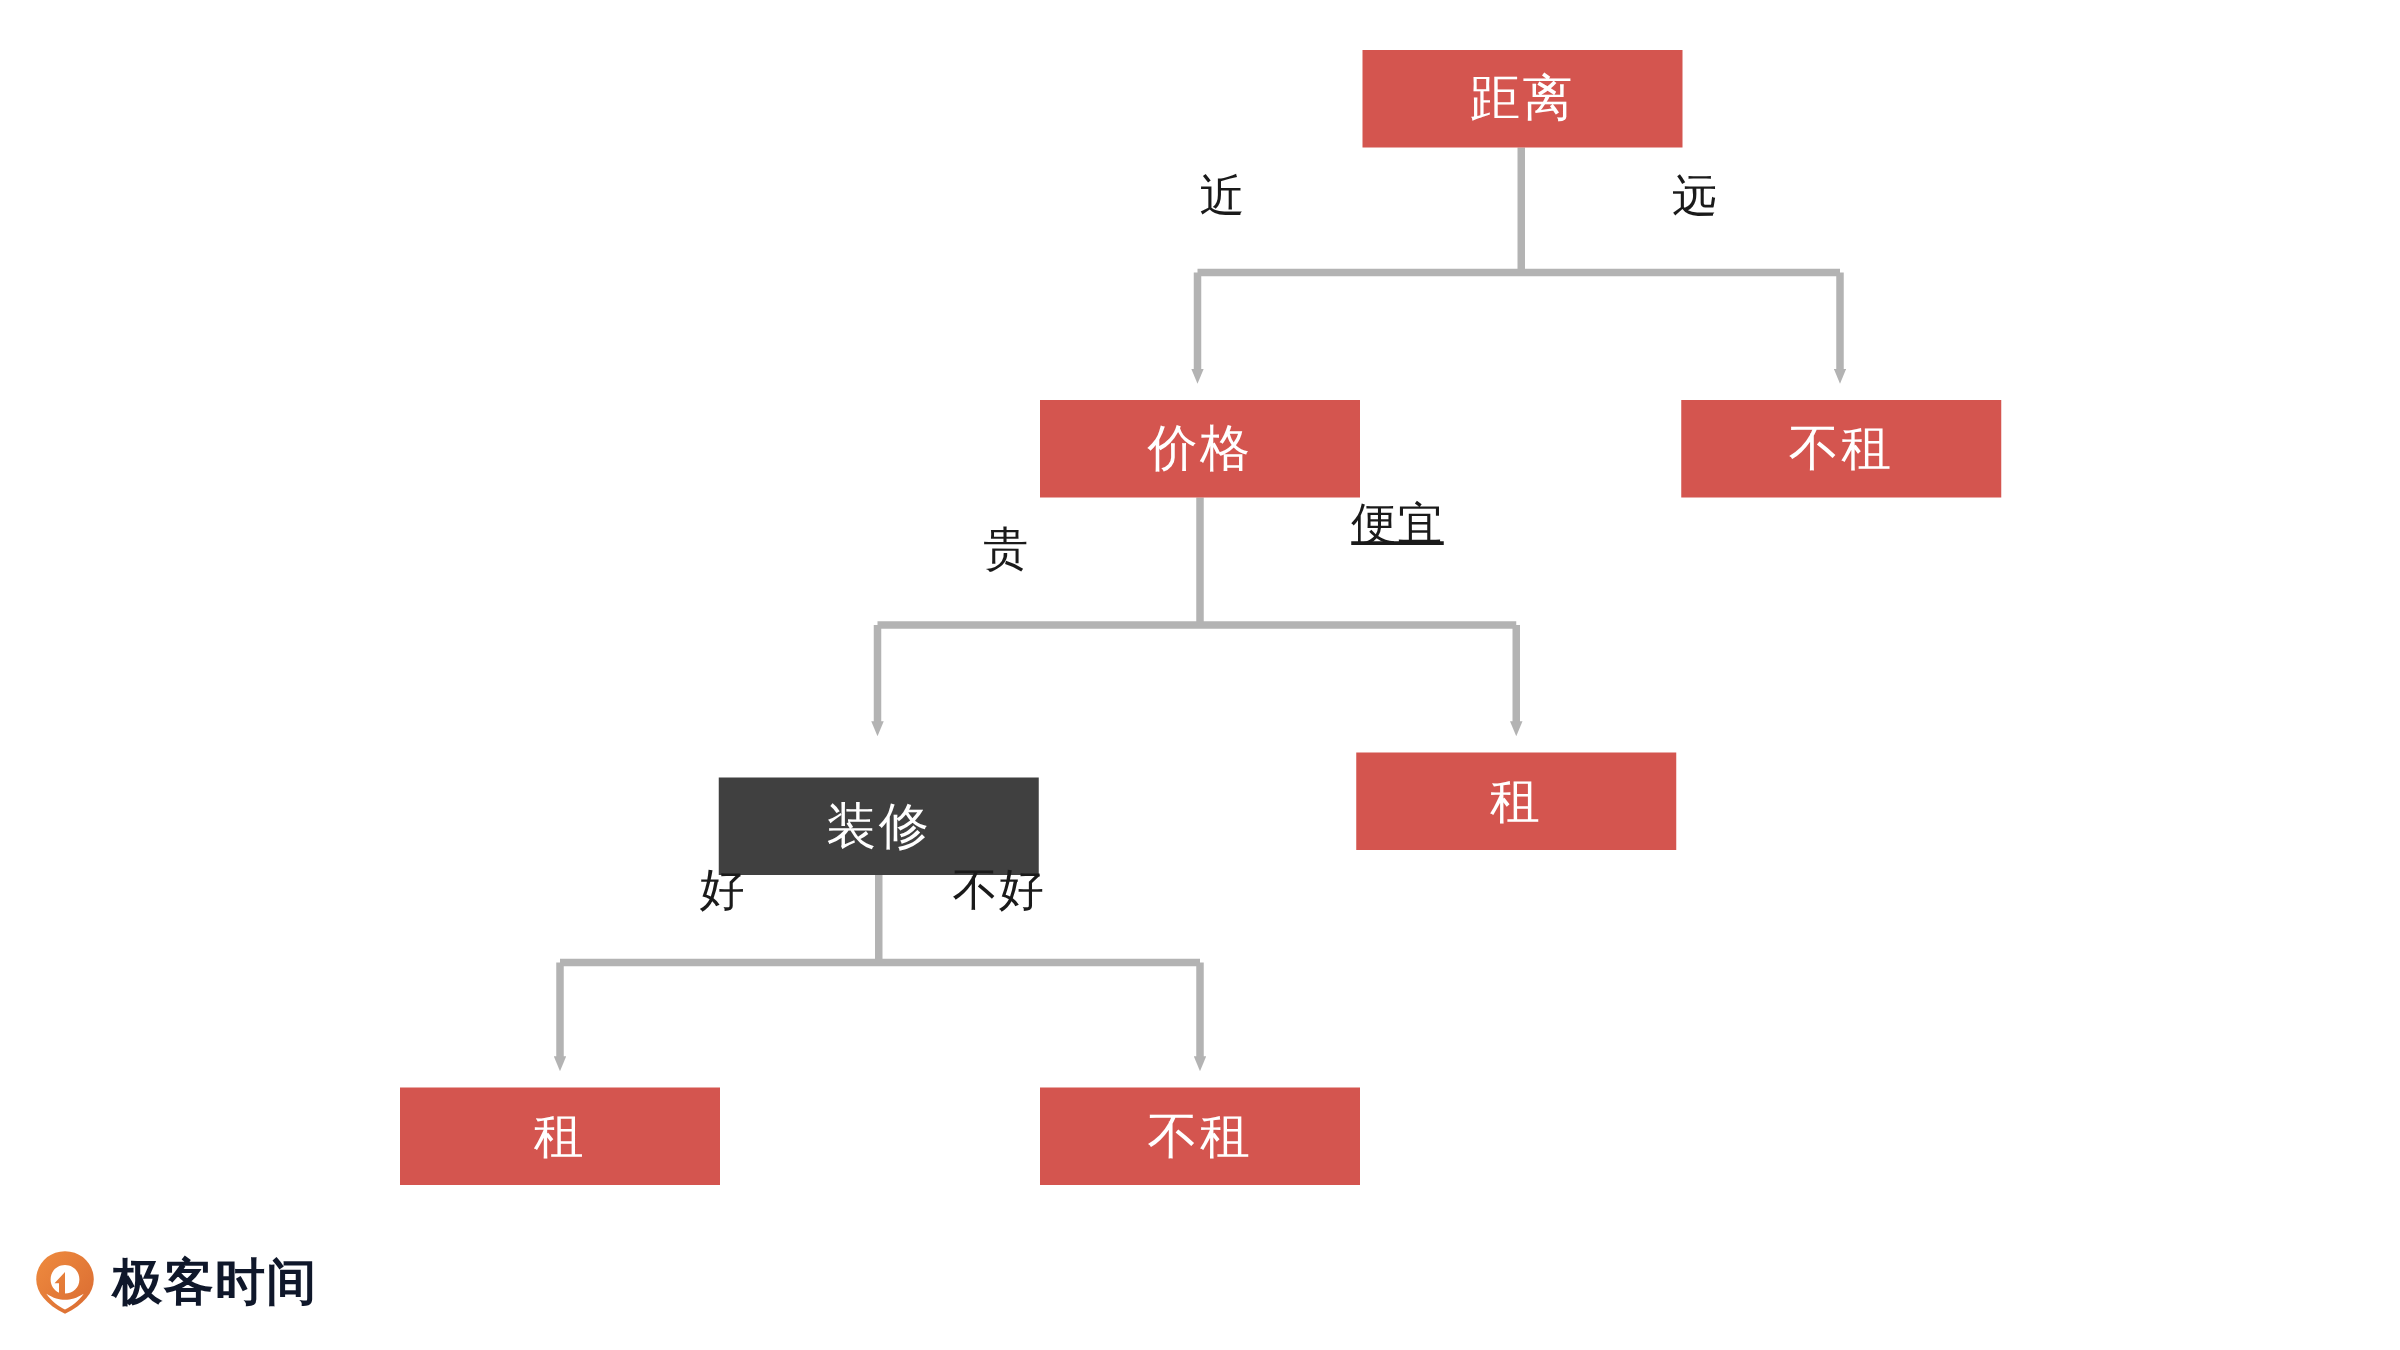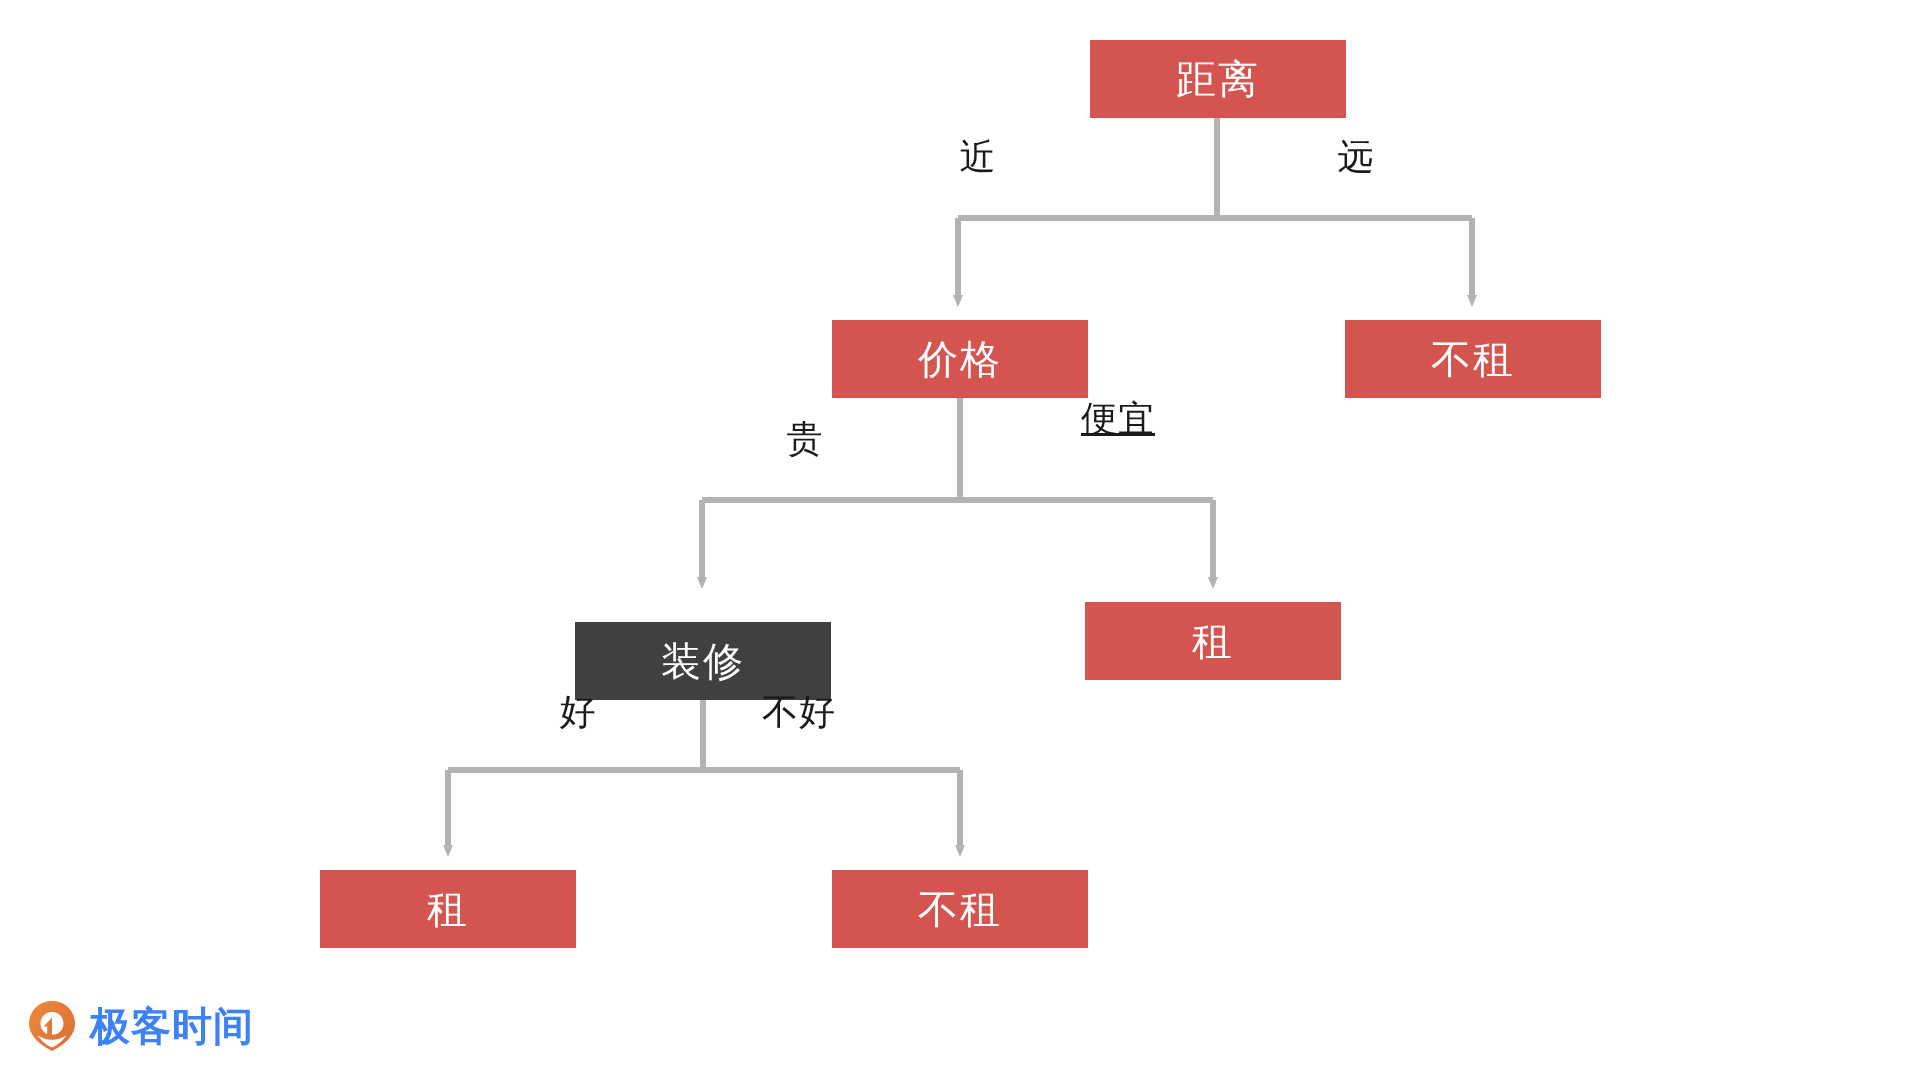--- a/index.html
+++ b/index.html
@@ -60,21 +60,21 @@
     gap: 14px;
   }
   #logo-mark {
     width: 48px;
     height: 52px;
     flex: none;
   }
   #logo-text {
     font-size: 40px;
     line-height: 1;
-    color: #3b82f6;
+    color: #0f172a;
     font-weight: 700;
     letter-spacing: 1px;
     white-space: nowrap;
   }
 </style>
 </head>
 <body>
 
 <div id="canvas">
 

